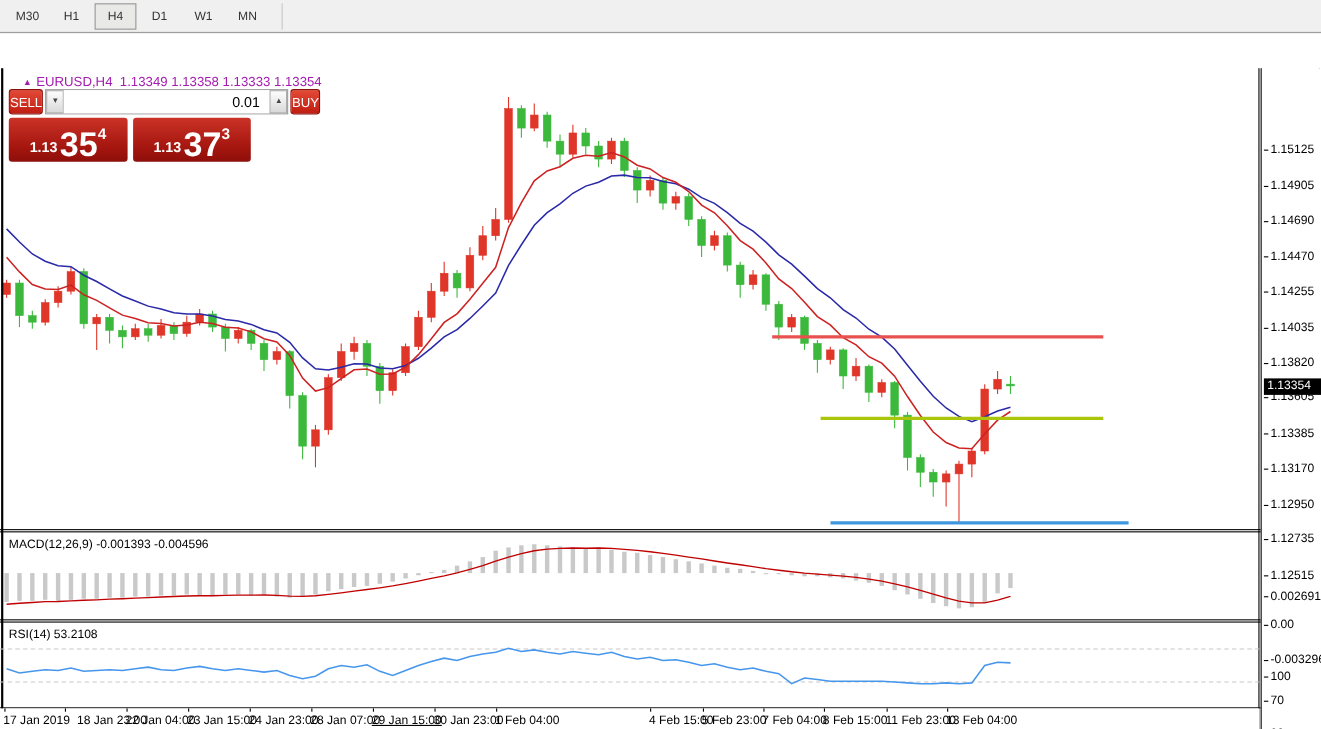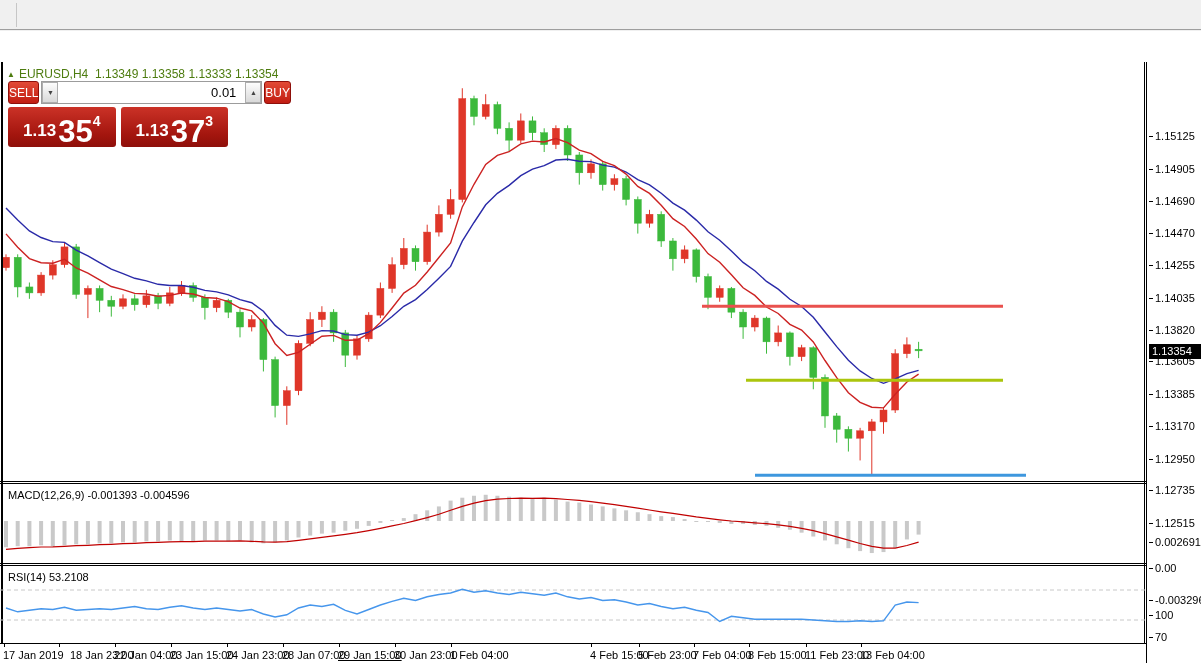--- a/index.html
+++ b/index.html
@@ -10,57 +10,65 @@
   .toolbar{position:absolute;top:0;left:0;width:1201px;height:30px;background:#f0f0f0;
     border-bottom:1px solid #9e9e9e;display:flex;align-items:center;padding-left:6px;box-sizing:border-box;}
   .tf{height:22px;min-width:26px;padding:0 5px;margin-right:2px;font-size:11px;color:#333;
     display:flex;align-items:center;justify-content:center;border:1px solid transparent;cursor:default;}
   .tf.active{background:#e9e9e7;border:1px solid #979797;}
   .toolbar-sep{width:1px;height:24px;background:#c6c6c6;margin-left:10px;}
   
   .chart-window{position:absolute;top:31px;left:0;width:1201px;height:632px;background:#fff;}
   .vborder,.hsep{position:absolute;background:#000;}
   svg{position:absolute;display:block;}
-  .chart-title{position:absolute;top:36px;left:7px;font-size:12px;color:#4d7c0f;white-space:nowrap;}
+  .chart-title{position:absolute;top:36px;left:21px;font-size:12px;color:#a21caf;white-space:nowrap;}
   .chart-title .arr{font-size:8px;vertical-align:1px;margin-right:4px;}
   
   .trade-panel{position:absolute;top:50px;left:8px;width:220px;}
   .tp-row1{display:flex;height:23px;}
   .btn-sell,.btn-buy{background:linear-gradient(#e24a36,#c11d12);border:1px solid #8e0f0a;color:#fff;
     font-size:12px;display:flex;align-items:center;justify-content:center;border-radius:3px;box-sizing:border-box;}
   .btn-sell{width:50px;}.btn-buy{width:54px;}
   .stepper{flex:1;display:flex;margin:0 2px;border:1px solid #9c9c9c;background:#fff;box-sizing:border-box;}
   .step-btn{width:16px;background:linear-gradient(#fdfdfd,#d9d9d9);border:1px solid #adadad;
     font-size:7px;color:#444;display:flex;align-items:center;justify-content:center;box-sizing:border-box;}
   .vol{flex:1;border:none;outline:none;text-align:right;padding-right:9px;font-size:13px;min-width:0;
     font-family:"Liberation Sans",sans-serif;color:#000;}
   .tp-row2{display:flex;margin-top:3px;height:40px;gap:5px;}
   .price-box{flex:1;background:linear-gradient(180deg,#cb3227,#a3150e 70%,#8e0f0a);border-radius:3px;color:#fff;
     display:flex;align-items:flex-end;justify-content:center;padding-bottom:3px;cursor:default;}
-  .pb-small{font-size:17px;font-weight:bold;margin:0 2px 3px 0;}
+  .pb-small{font-size:13px;font-weight:bold;margin:0 2px 3px 0;}
   .pb-big{font-size:31px;font-weight:bold;line-height:0.82;}
   .pb-sup{font-size:14px;font-weight:bold;margin-bottom:15px;}
   
   .panel-label{position:absolute;left:8px;font-size:11px;color:#000;white-space:nowrap;}
   
   .price-axis{position:absolute;top:31px;left:1146px;width:55px;height:603px;background:#fff;border-left:1px solid #000;box-sizing:border-box;}
   .pl{position:absolute;left:1px;padding-left:7px;font-size:11px;color:#000;white-space:nowrap;margin-top:48px;}
   .pl::before{content:"";position:absolute;left:1px;top:6px;width:4px;height:1px;background:#000;}
   .price-tag{position:absolute;left:2px;width:49px;height:15px;background:#000;color:#fff;
     font-size:11px;line-height:15px;padding-left:3px;}
   .time-axis{position:absolute;top:613px;left:0;width:1145px;height:21px;background:#fff;}
   .tl{position:absolute;top:5px;font-size:11px;color:#000;white-space:nowrap;}
   .tick{position:absolute;top:0;width:1px;height:3px;background:#000;}
 </style>
 </head>
 <body>
 
 <div class="screen">
 
   <div class="toolbar">
+    <div id="tf-buttons" style="display:flex;">
+        <div class="tf">M30</div>
+        <div class="tf">H1</div>
+        <div class="tf active">H4</div>
+        <div class="tf">D1</div>
+        <div class="tf">W1</div>
+        <div class="tf">MN</div>
+      </div>
     <div class="toolbar-sep"></div>
   </div>
 
   <div class="chart-window">
 
     <svg id="main-svg" class="main-svg" style="top:33px;left:0;" width="1146" height="417">
         <line x1="6" y1="190.33220000000318" x2="6" y2="206.6430000000014" stroke="#df3629" stroke-width="1"></line>
         <rect x="2.5" y="193.29780000000287" width="7" height="10.379599999998845" fill="#df3629" stroke="#df3629" stroke-width="0.5"></rect>
         <line x1="17.7" y1="190.33220000000318" x2="17.7" y2="233.33340000000175" stroke="#3cb93c" stroke-width="1"></line>
         <rect x="14.2" y="193.29780000000287" width="7" height="29.656000000000034" fill="#3cb93c" stroke="#3cb93c" stroke-width="0.5"></rect>

